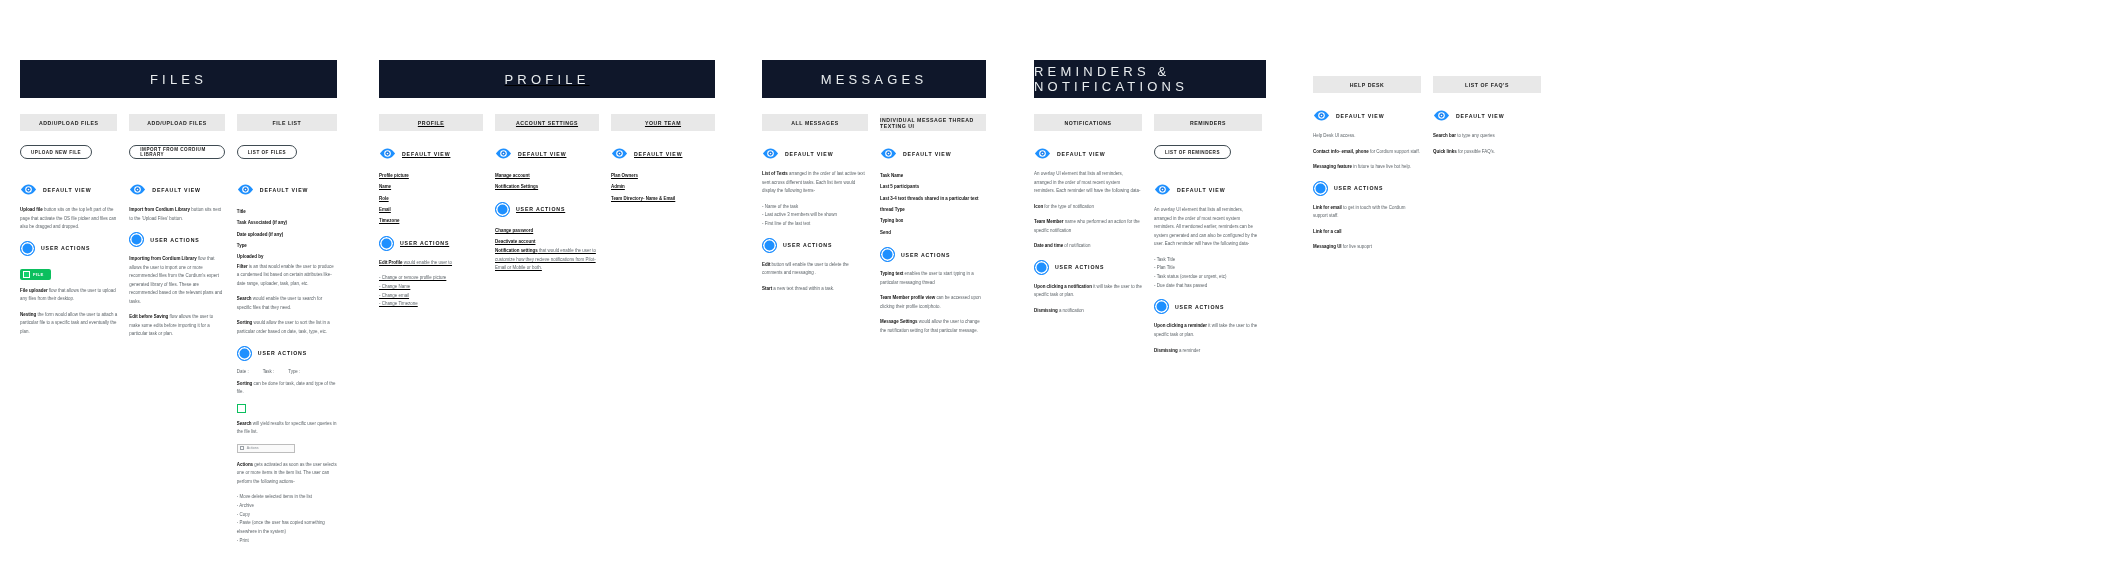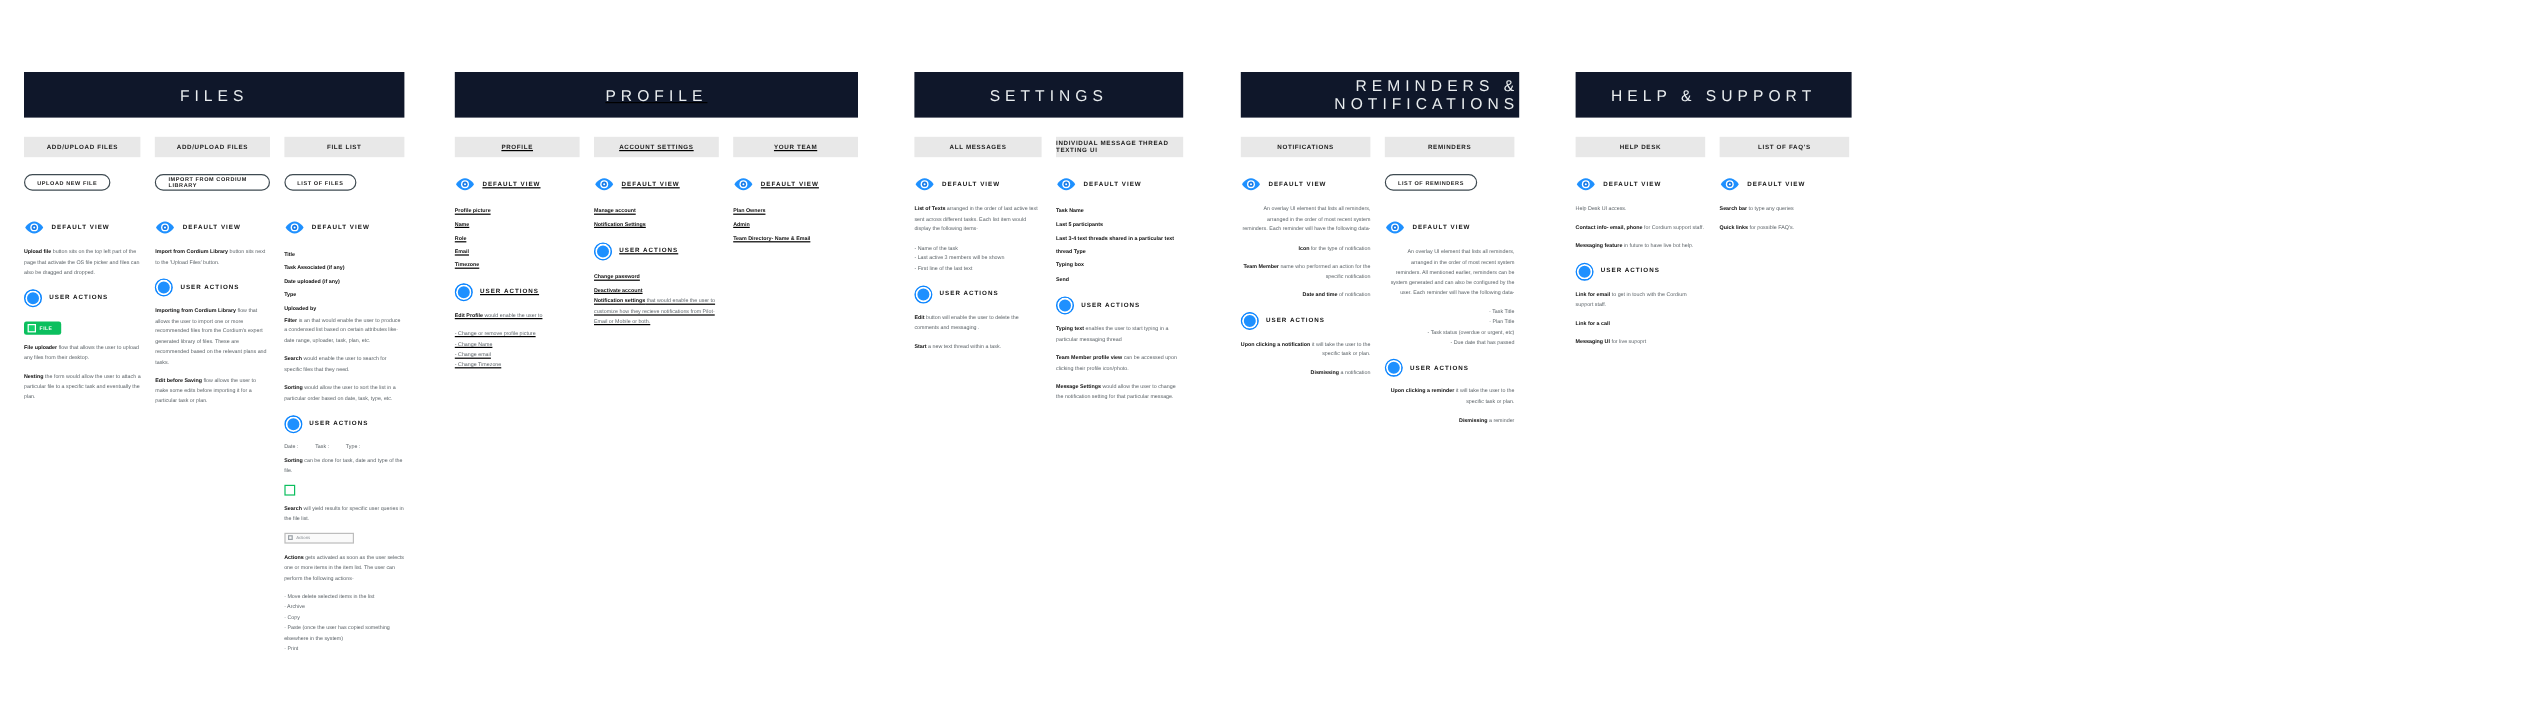--- a/index.html
+++ b/index.html
@@ -251,21 +251,21 @@
           </div>
           <div>
             <div class="plain">Plan Owners</div>
             <div class="plain">Admin</div>
             <div class="plain">Team Directory- Name &amp; Email</div>
           </div>
         </div>
       </div>
     </div>
     <div class="section" style="left: 762px; width: 224px;">
-      <div class="section-header">SETTINGS</div>
+      <div class="section-header">MESSAGES</div>
       <div class="cols">
         <div class="col" style="width: 106px;">
           <div class="col-tab">ALL MESSAGES</div>
           <div class="marker">
             <svg class="eye" viewBox="0 0 34 22">
               <path d="M17 1C8 1 2 11 2 11s6 10 15 10 15-10 15-10S26 1 17 1z" fill="#1e90ff"></path>
               <circle cx="17" cy="11" r="6.6" fill="#fff"></circle>
               <circle cx="17" cy="11" r="4.3" fill="#1479e8"></circle>
               <circle cx="17" cy="11" r="1.7" fill="#fff"></circle>
             </svg>
@@ -305,21 +305,21 @@
           <div class="marker">
             <span class="ring"></span>
             <span class="marker-label">USER ACTIONS</span>
           </div>
           <p class="txt"><b>Typing text</b> enables the user to start typing in a particular messaging thread</p>
           <p class="txt"><b>Team Member profile view</b> can be accessed upon clicking their profile icon/photo.</p>
           <p class="txt"><b>Message Settings</b> would allow the user to change the notification setting for that particular message.</p>
         </div>
       </div>
     </div>
-    <div class="section" style="left: 1034px; width: 232px; text-align: right;">
+    <div class="section" style="left: 1034px; width: 232px;">
       <div class="section-header">REMINDERS &amp; NOTIFICATIONS</div>
       <div class="cols">
         <div class="col" style="width: 108px;">
           <div class="col-tab">NOTIFICATIONS</div>
           <div class="marker">
             <svg class="eye" viewBox="0 0 34 22">
               <path d="M17 1C8 1 2 11 2 11s6 10 15 10 15-10 15-10S26 1 17 1z" fill="#1e90ff"></path>
               <circle cx="17" cy="11" r="6.6" fill="#fff"></circle>
               <circle cx="17" cy="11" r="4.3" fill="#1479e8"></circle>
               <circle cx="17" cy="11" r="1.7" fill="#fff"></circle>
@@ -361,21 +361,20 @@
           <div class="marker">
             <span class="ring"></span>
             <span class="marker-label">USER ACTIONS</span>
           </div>
           <p class="txt"><b>Upon clicking a reminder</b> it will take the user to the specific task or plan.</p>
           <p class="txt"><b>Dismissing</b> a reminder</p>
         </div>
       </div>
     </div>
     <div class="section" style="left: 1313px; width: 230px;">
-      <div class="section-header">HELP &amp; SUPPORT</div>
       <div class="cols">
         <div class="col" style="width: 108px;">
           <div class="col-tab">HELP DESK</div>
           <div class="marker">
             <svg class="eye" viewBox="0 0 34 22">
               <path d="M17 1C8 1 2 11 2 11s6 10 15 10 15-10 15-10S26 1 17 1z" fill="#1e90ff"></path>
               <circle cx="17" cy="11" r="6.6" fill="#fff"></circle>
               <circle cx="17" cy="11" r="4.3" fill="#1479e8"></circle>
               <circle cx="17" cy="11" r="1.7" fill="#fff"></circle>
             </svg>

